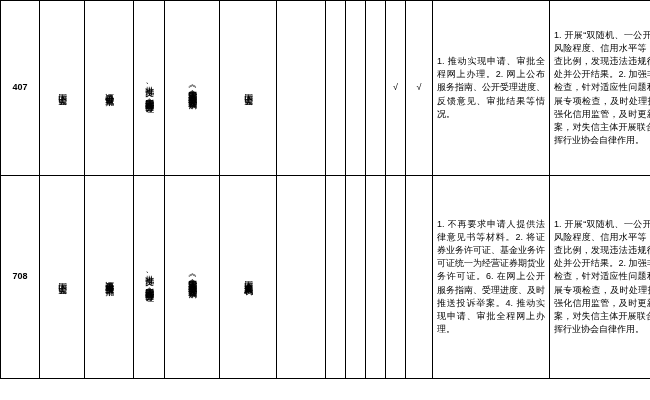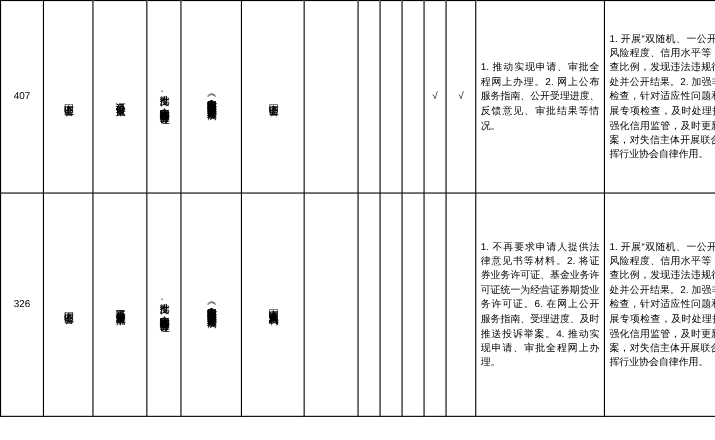--- a/index.html
+++ b/index.html
@@ -63,20 +63,21 @@
   }
   .vert-wrap {
     display: flex;
     justify-content: center;
     align-items: center;
     height: 100%;
   }
   .num {
     font-size: 10px;
     font-family: "Liberation Sans", sans-serif;
+    font-weight: bold;
   }
   .check {
     font-size: 10px;
     line-height: 1;
   }
   .para {
     display: block;
     text-align: justify;
     padding: 1px 2px;
   }
@@ -123,21 +124,21 @@
         <td class="c-m4 check">√</td>
         <td class="c-m5 check">√</td>
         <td class="c-meas">
           <span class="para">1. 推动实现申请、审批全程网上办理。2. 网上公布服务指南、公开受理进度、反馈意见、审批结果等情况。</span>
         </td>
         <td class="c-sup">
           <span class="para">1. 开展“双随机、一公开”监管，根据风险程度、信用水平等，合理确定抽查比例，发现违法违规行为要依法查处并公开结果。2. 加强非现场监测和检查，针对适应性问题和突出风险开展专项检查，及时处理投诉举案。3. 强化信用监管，及时更新企业诚信档案，对失信主体开展联合惩戒。4. 发挥行业协会自律作用。</span>
         </td>
       </tr>
       <tr class="row-b">
-        <td class="c-no num">326</td>
+        <td class="c-no num">708</td>
         <td class="c-org">
           <div class="vert-wrap">
               <span class="vert">中国证监会</span>
             </div>
         </td>
         <td class="c-item">
           <div class="vert-wrap">
               <span class="vert">证券公司变更重大事项审批</span>
             </div>
         </td>

